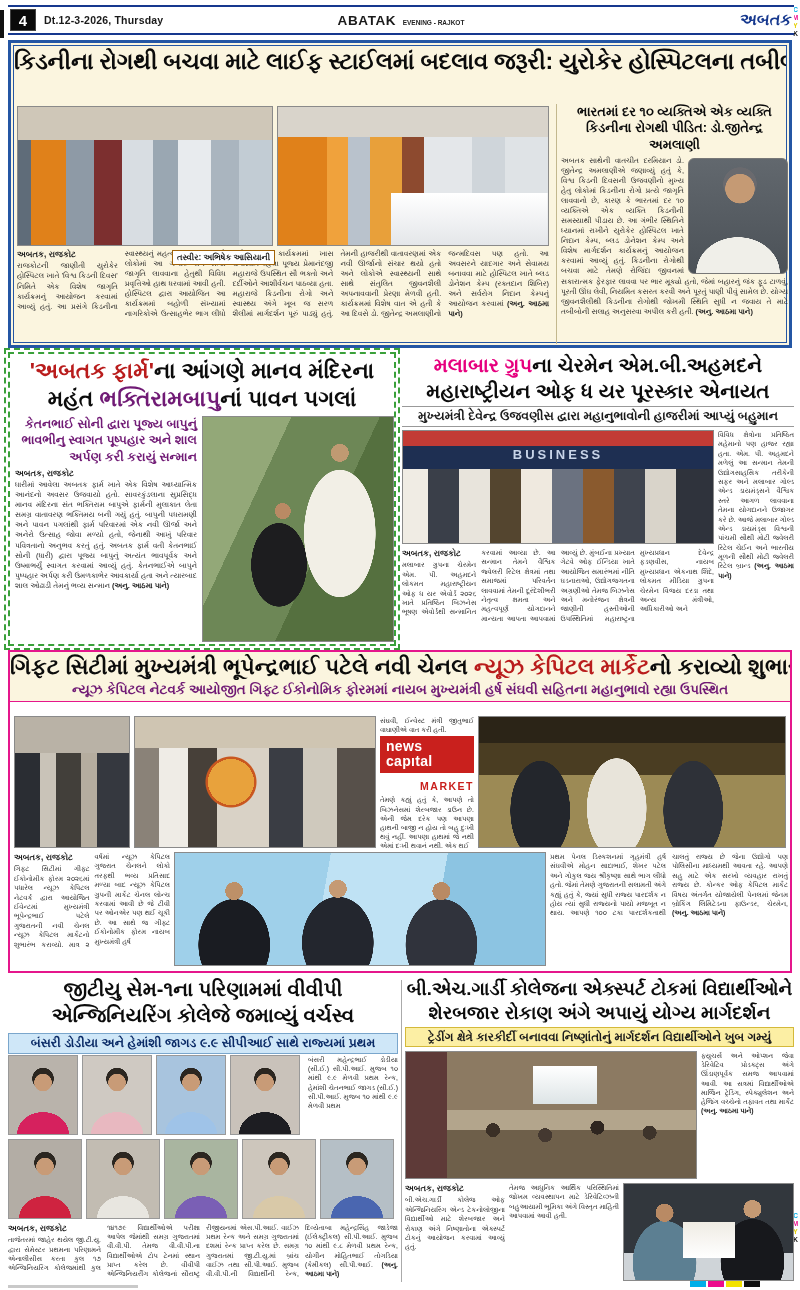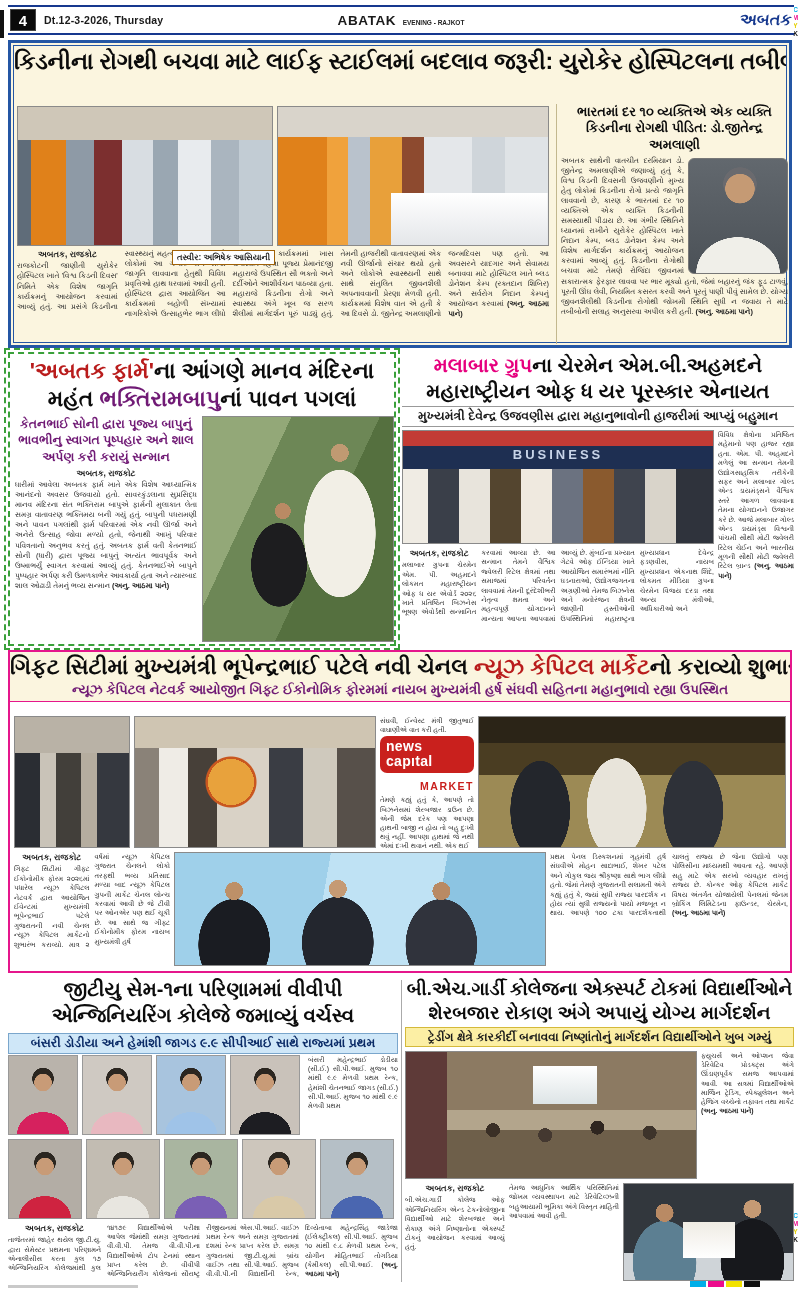--- a/index.html
+++ b/index.html
@@ -1,19 +1,19 @@
 <!DOCTYPE html>
 <html><head>
 <meta charset="utf-8">
 <style>
 *{margin:0;padding:0;box-sizing:border-box}
 body{background:#e9e9e9;font-family:"Liberation Sans","DejaVu Sans",sans-serif}
 .page{position:relative;width:800px;height:1290px;background:#fff;margin:0 auto;overflow:hidden;color:#1a1a1a}
 .bt{font-size:7.4px;line-height:1.36;text-align:justify;color:#222;overflow:hidden}
-.byline{display:block;text-align:center;font-weight:bold;font-size:8.4px;margin-bottom:1px}
+.byline{display:block;text-align:left;font-weight:bold;font-size:8.4px;margin-bottom:1px}
 .cont{font-weight:bold}
 .ph{border:1px solid #8a8a8a}
 .red{color:#b91c1c}.grn{color:#701a75}.mag{color:#e6007e}
 .hl-line{white-space:nowrap;overflow:hidden}
 
 
 .hdr{position:absolute;left:8px;top:5px;width:786px;height:30px;border-top:2px solid #16388e;border-bottom:2.5px solid #16388e;display:flex;align-items:center;background:#fff}
 .pg-no{width:26px;height:22px;background:#0a0a0a;color:#fff;font-weight:bold;font-size:15px;display:flex;align-items:center;justify-content:center;border:1px solid #444;margin-left:2px}
 .date{font-size:10.5px;font-weight:bold;margin-left:8px;letter-spacing:.2px}
 .masthead{position:absolute;left:0;right:0;text-align:center}
@@ -41,21 +41,21 @@
 .docpic{float:right;width:100px;height:116px;margin:2px 0 2px 4px;border:1px solid #777;border-radius:6px;background:
  radial-gradient(circle 15px at 52% 26%,#c59a74 0 14.5px,transparent 15px),
  radial-gradient(circle 17px at 52% 22%,#6a6a6e 0 16.5px,transparent 17px),
  radial-gradient(ellipse 42px 36px at 50% 100%,#f0efe9 0 99%,transparent 100%),
  linear-gradient(#62686e,#4b5157)}
 
 
 .s2{position:absolute;left:8px;top:352px;width:388px;height:294px;border:2px dashed #3aa03a;outline:2px dashed #3aa03a;outline-offset:2px;background:#fff;padding:2px}
 .s2-h{font-size:22px;font-weight:bold;text-align:center;line-height:1.25;margin-top:1px;color:#0b0b0b}
 .s2-left{position:absolute;left:5px;top:62px;width:182px;height:226px}
-.s2-s{font-size:12.5px;font-weight:bold;text-align:center;line-height:1.3;margin-bottom:3px}
+.s2-s{font-size:12.5px;font-weight:bold;text-align:right;line-height:1.3;margin-bottom:3px}
 .s2-b{height:150px}
 .phFarm{position:absolute;left:192px;top:62px;width:192px;height:226px;background:
  radial-gradient(circle 9px at 72% 16%,#c09a72 0 99%,transparent 100%),
  radial-gradient(ellipse 36px 64px at 72% 52%,#f2efe6 0 99%,transparent 100%),
  radial-gradient(circle 8px at 42% 42%,#b98a64 0 99%,transparent 100%),
  radial-gradient(ellipse 28px 42px at 40% 66%,#1d1d1f 0 99%,transparent 100%),
  linear-gradient(115deg,#93a878 0 30%,#6d8756 30% 60%,#55703f 60%)}
 
 
 .s3{position:absolute;left:402px;top:352px;width:392px;height:294px}
@@ -75,21 +75,21 @@
 .s4-s{font-size:13.5px;font-weight:bold;text-align:center;white-space:nowrap;overflow:hidden;margin-top:2px}
 .phG1{position:absolute;left:4px;top:64px;width:116px;height:132px;background:
  linear-gradient(#b9b2a6 0 28%,transparent 28%),
  linear-gradient(90deg,#2a2d33 0 22%,#c9c3b8 22% 36%,#423f3a 36% 58%,#b5ad9f 58% 72%,#35383f 72%)}
 .phG2{position:absolute;left:124px;top:64px;width:242px;height:132px;background:
  radial-gradient(circle 26px at 40% 50%,#e8a23c 0 23px,#c9571f 23px 25px,transparent 26px),
  linear-gradient(#cfc5b2 0 24%,transparent 24%),
  linear-gradient(90deg,#8a8278 0 10%,#efece6 10% 22%,#474039 22% 34%,#d9d2c6 34% 56%,#3a3d44 56% 70%,#cfc9bd 70% 84%,#57504a 84%)}
 .s4-mid{position:absolute;left:370px;top:64px;width:94px;height:132px;font-size:6.8px}
 .nc-logo{margin:2px 0;text-align:center}
-.nc-box{position:relative;background:#c9201d;border-radius:7px;padding:3px 6px 5px;text-align:left}
+.nc-box{position:relative;background:#c9201d;border-radius:0;padding:3px 6px 5px;text-align:left}
 .nc-box span{display:block;color:#fff;font-weight:bold;font-size:14px;line-height:1.02;letter-spacing:.3px}
 .nc-box::after{content:"";position:absolute;left:7px;bottom:-7px;border:7px solid transparent;border-top-color:#c9201d;border-left-width:3px;border-right-width:9px}
 .nc-mkt{color:#c9201d;font-weight:bold;font-size:10.5px;letter-spacing:1.5px;text-align:right;margin-top:6px}
 .phG3{position:absolute;left:468px;top:64px;width:308px;height:132px;background:
  radial-gradient(ellipse 30px 50px at 20% 72%,#23262c 0 99%,transparent 100%),
  radial-gradient(ellipse 30px 50px at 45% 70%,#e8e4da 0 99%,transparent 100%),
  radial-gradient(ellipse 30px 50px at 70% 72%,#2e3138 0 99%,transparent 100%),
  linear-gradient(180deg,#2b2417 0 20%,#4a3d22 20% 45%,#9c8a55 45%)}
 .s4-l2{position:absolute;left:4px;top:200px;width:156px;height:114px;column-count:2;column-gap:5px;font-size:6.9px}
 .phG4{position:absolute;left:164px;top:200px;width:372px;height:114px;background:

